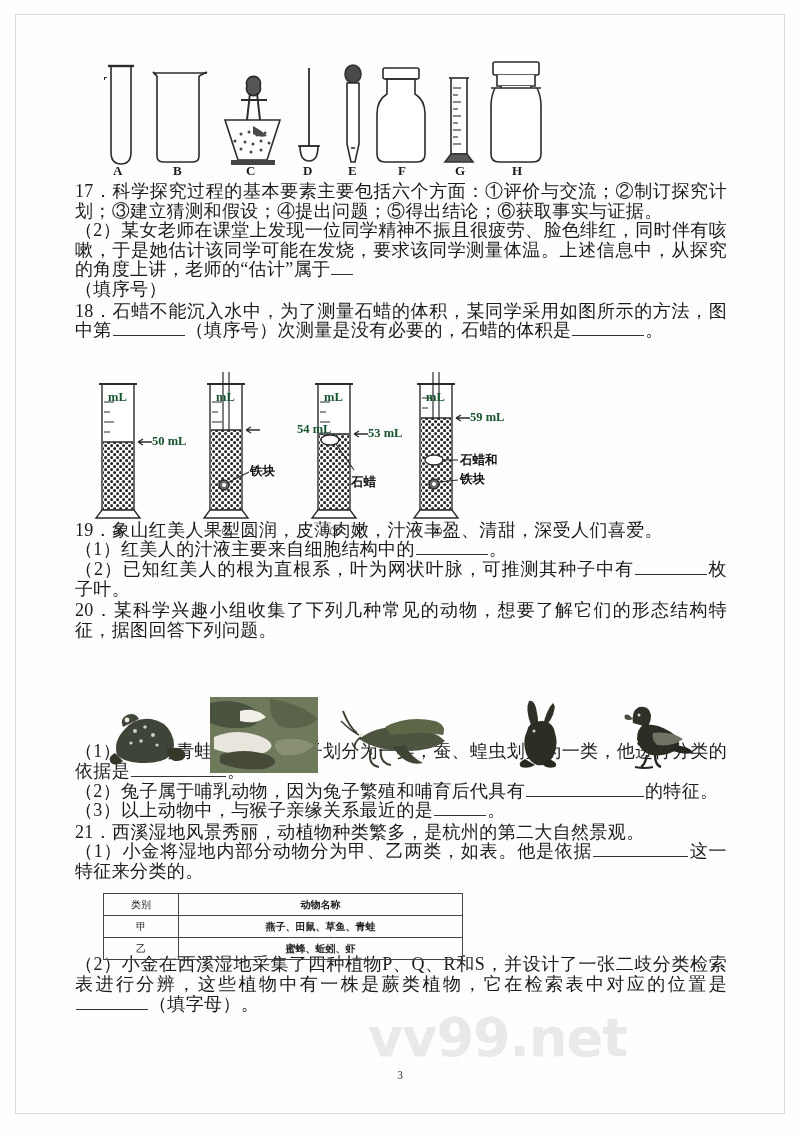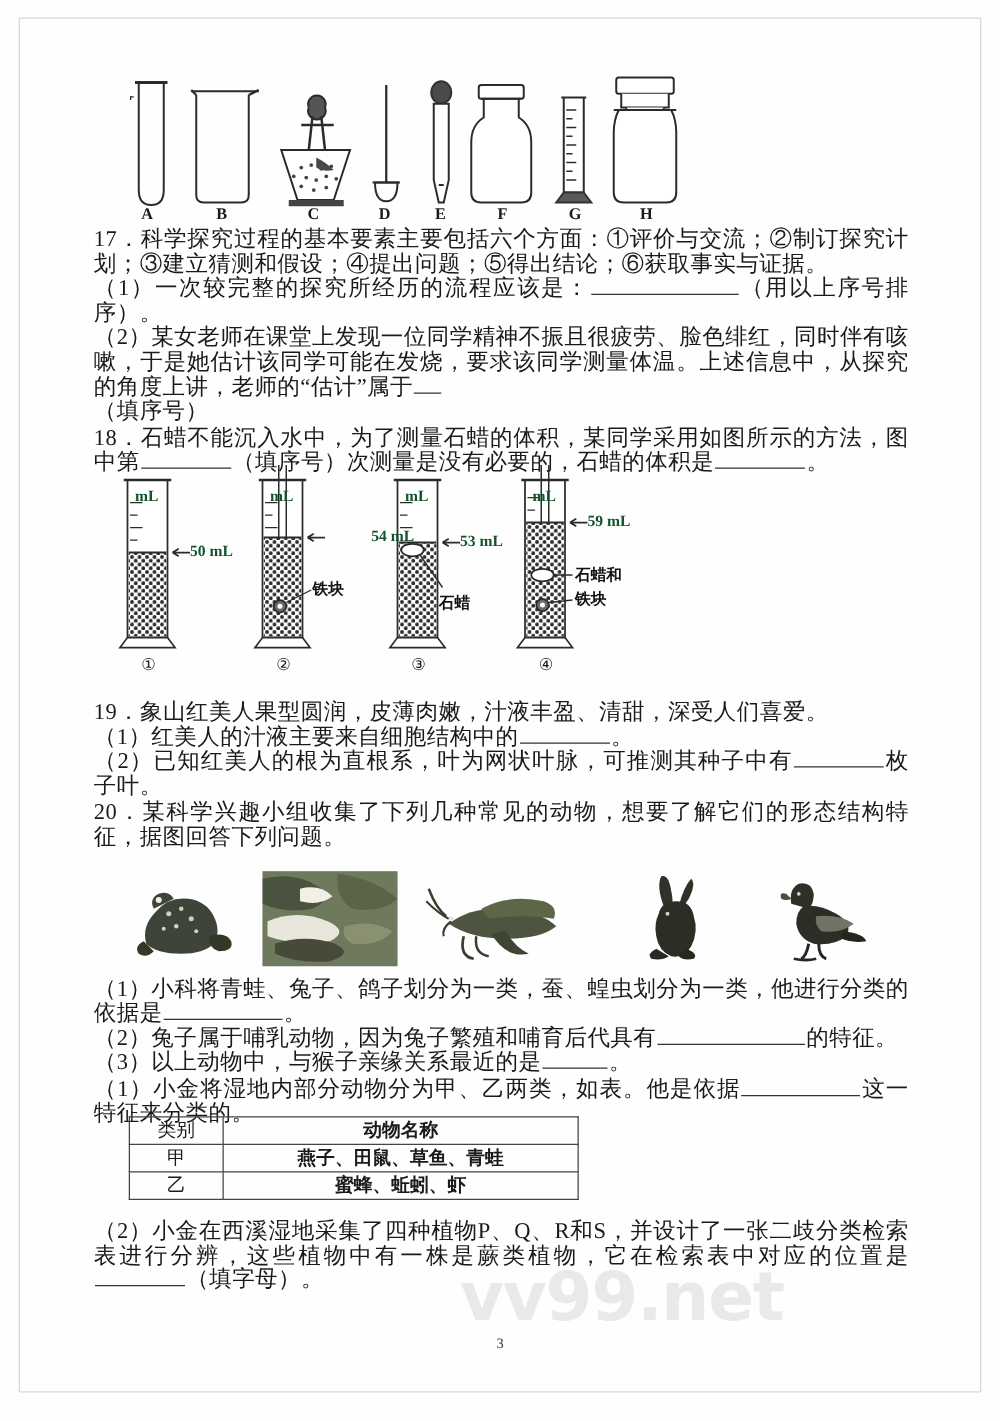--- a/index.html
+++ b/index.html
@@ -127,21 +127,21 @@
   .animal svg { display: block; }
   .animal.boxed { background: #8a8f7c; }
 
   
   #tbl-wrap {
     position: absolute;
     left: 103px; top: 893px;
   }
   table.cls {
     border-collapse: collapse;
-    font-size: 15px;
+    font-size: 10px;
   }
   table.cls td {
     border: 1px solid #444;
     text-align: center;
     padding: 2.5px 4px;
     line-height: 16px;
     color: #1a1a1a;
   }
   td.col-cat { width: 66px; }
   td.col-name { width: 275px; font-weight: bold; }
@@ -265,23 +265,20 @@
   <span class="fig-letter abs" style="left:455px;top:163px;">G</span>
   <span class="fig-letter abs" style="left:512px;top:163px;">H</span>
 
   <div id="content">
 
     <div style="height:152px;"></div>
 
     <div class="q-block">
       <p class="line">17．科学探究过程的基本要素主要包括六个方面：①评价与交流；②制订探究计划；③建立猜测和假设；④提出问题；⑤得出结论；⑥获取事实与证据。</p>
       <p class="line">
-        <span>（1）一次较完整的探究所经历的流程应该是：</span><span class="blank b-xl"></span><span>（用以上序号排序）。</span>
-      </p>
-      <p class="line">
         <span>（2）某女老师在课堂上发现一位同学精神不振且很疲劳、脸色绯红，同时伴有咳嗽，于是她估计该同学可能在发烧，要求该同学测量体温。上述信息中，从探究的角度上讲，老师的“估计”属于</span><span class="blank b-tiny"></span>
       </p>
       <p class="line">（填序号）</p>
     </div>
 
     <div class="q-block">
       <p class="line">
         <span>18．石蜡不能沉入水中，为了测量石蜡的体积，某同学采用如图所示的方法，图中第</span><span class="blank b-md"></span><span>（填序号）次测量是没有必要的，石蜡的体积是</span><span class="blank b-md"></span><span>。</span>
       </p>
     </div>
@@ -310,20 +307,21 @@
       </p>
       <p class="line">
         <span>（2）兔子属于哺乳动物，因为兔子繁殖和哺育后代具有</span><span class="blank b-xl"></span><span>的特征。</span>
       </p>
       <p class="line">
         <span>（3）以上动物中，与猴子亲缘关系最近的是</span><span class="blank b-sm"></span><span>。</span>
       </p>
     </div>
 
     <div class="q-block">
+      <p class="line">21．西溪湿地风景秀丽，动植物种类繁多，是杭州的第二大自然景观。</p>
       <p class="line">
         <span>（1）小金将湿地内部分动物分为甲、乙两类，如表。他是依据</span><span class="blank b-lg"></span><span>这一特征来分类的。</span>
       </p>
     </div>
 
     <div style="height:72px;"></div>
 
     <div class="q-block">
       <p class="line">
         <span>（2）小金在西溪湿地采集了四种植物P、Q、R和S，并设计了一张二歧分类检索表进行分辨，这些植物中有一株是蕨类植物，它在检索表中对应的位置是</span><span class="blank b-md"></span><span>（填字母）。</span>

